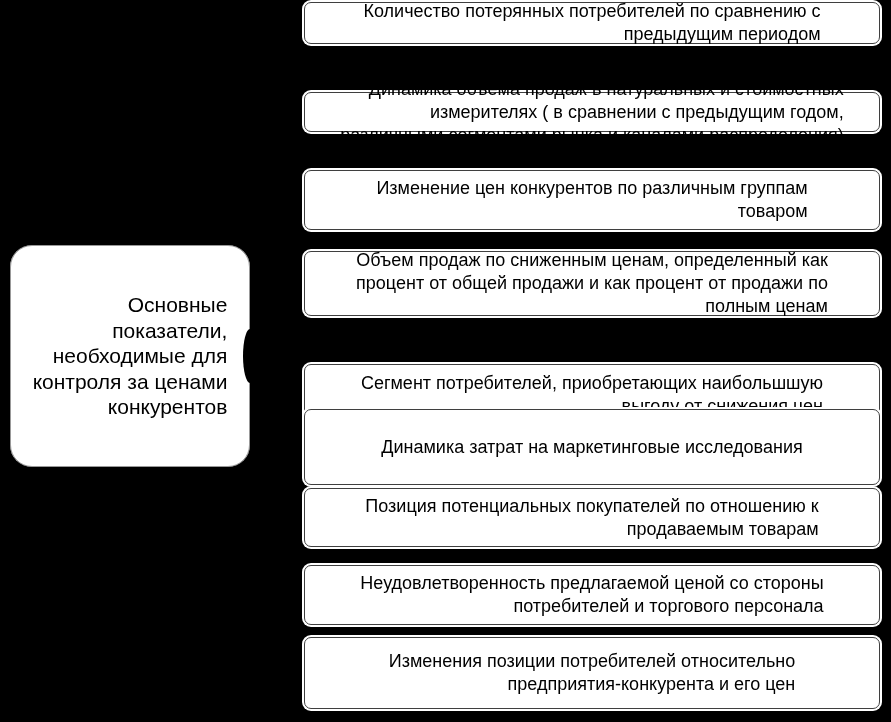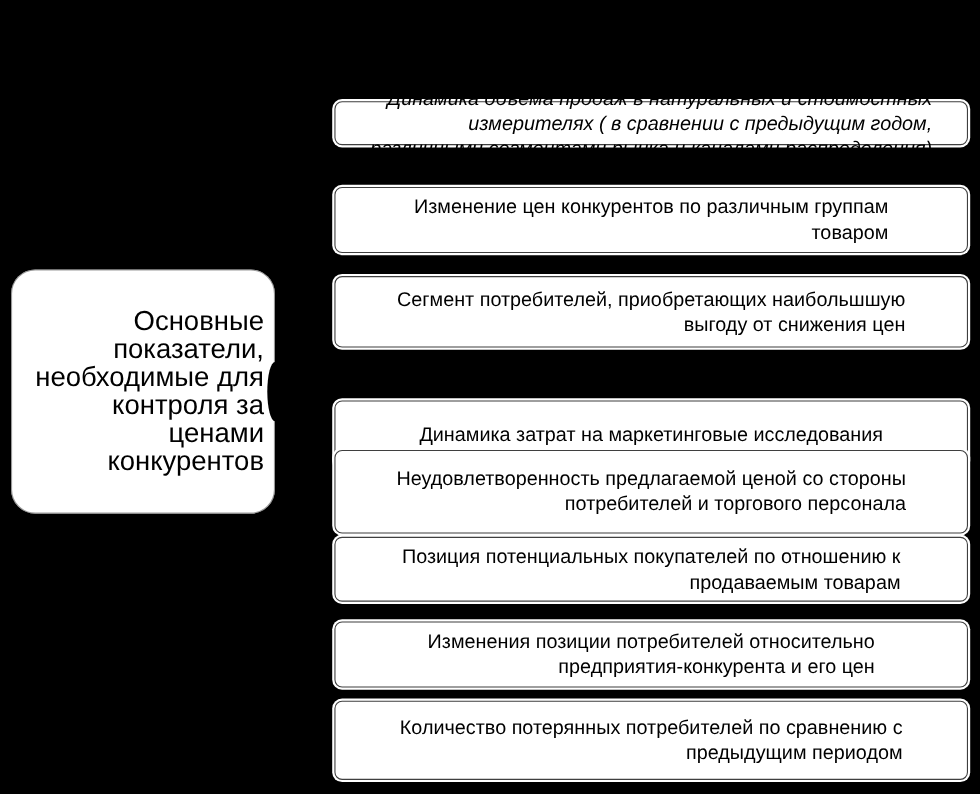--- a/index.html
+++ b/index.html
@@ -23,21 +23,21 @@
     left: 10px;
     top: 245px;
     width: 240px;
     height: 222px;
     background: var(--fill, #ffffff);
     border-radius: 22px;
     display: flex;
     align-items: center;
     justify-content: center;
     text-align: center;
-    font-size: 25px;
+    font-size: 21px;
     line-height: 25.5px;
     box-sizing: border-box;
     padding: 0 10px;
   }
   .summary::before {
     content: "";
     position: absolute;
     inset: 0;
     border: 1px solid rgba(70,70,70,0.55);
     border-radius: 22px;
@@ -75,21 +75,21 @@
     content: "";
     position: absolute;
     inset: 2px;
     border: 1px solid var(--stroke, #3f3f3f);
     border-radius: 7px;
     pointer-events: none;
   }
   .txt { white-space: pre-line; position: relative; text-align: right; }
 
   .ibox:nth-of-type(1) { top: 3px;   height: 78px; }
-  .ibox:nth-of-type(2) { top: 90px;  height: 44px; font-style: italic; }
+  .ibox:nth-of-type(2) { top: 90px;  height: 44px; }
   .ibox:nth-of-type(3) { top: 168px; height: 64px; }
   .ibox:nth-of-type(4) { top: 249px; height: 69px; }
   .ibox:nth-of-type(5) { top: 328px; height: 66px; margin-top: 34px; }
   .ibox:nth-of-type(6) { top: 407px; height: 80px; }
   .ibox:nth-of-type(7) { top: 486px; height: 63px; }
   .ibox:nth-of-type(8) { top: 563px; height: 64px; }
   .ibox:nth-of-type(9) { top: 635px; height: 76px; }
 </style>
 </head>
 <body>
@@ -108,33 +108,38 @@
   <div class="ibox">
     <span class="txt">Динамика объема продаж в натуральных и стоимостных
 измерителях ( в сравнении с предыдущим годом,
 различными сегментами рынка и каналами распределения)</span>
   </div>
   <div class="ibox">
     <span class="txt">Изменение цен конкурентов по различным группам
 товаром</span>
   </div>
   <div class="ibox">
+    <span class="txt">Объем продаж по сниженным ценам, определенный как
+процент от общей продажи и как процент от продажи по
+полным ценам</span>
+  </div>
+  <div class="ibox">
     <span class="txt">Сегмент потребителей, приобретающих наибольшшую
 выгоду от снижения цен</span>
   </div>
   <div class="ibox">
     <span class="txt">Динамика затрат на маркетинговые исследования</span>
   </div>
   <div class="ibox">
+    <span class="txt">Позиция потенциальных покупателей по отношению к
+продаваемым товарам</span>
+  </div>
+  <div class="ibox">
     <span class="txt">Неудовлетворенность предлагаемой ценой со стороны
 потребителей и торгового персонала</span>
-  </div>
-  <div class="ibox">
-    <span class="txt">Позиция потенциальных покупателей по отношению к
-продаваемым товарам</span>
   </div>
   <div class="ibox">
     <span class="txt">Изменения позиции потребителей относительно
 предприятия-конкурента и его цен</span>
   </div>
   <div class="ibox">
     <span class="txt">Количество потерянных потребителей по сравнению с
 предыдущим периодом</span>
   </div>
 

